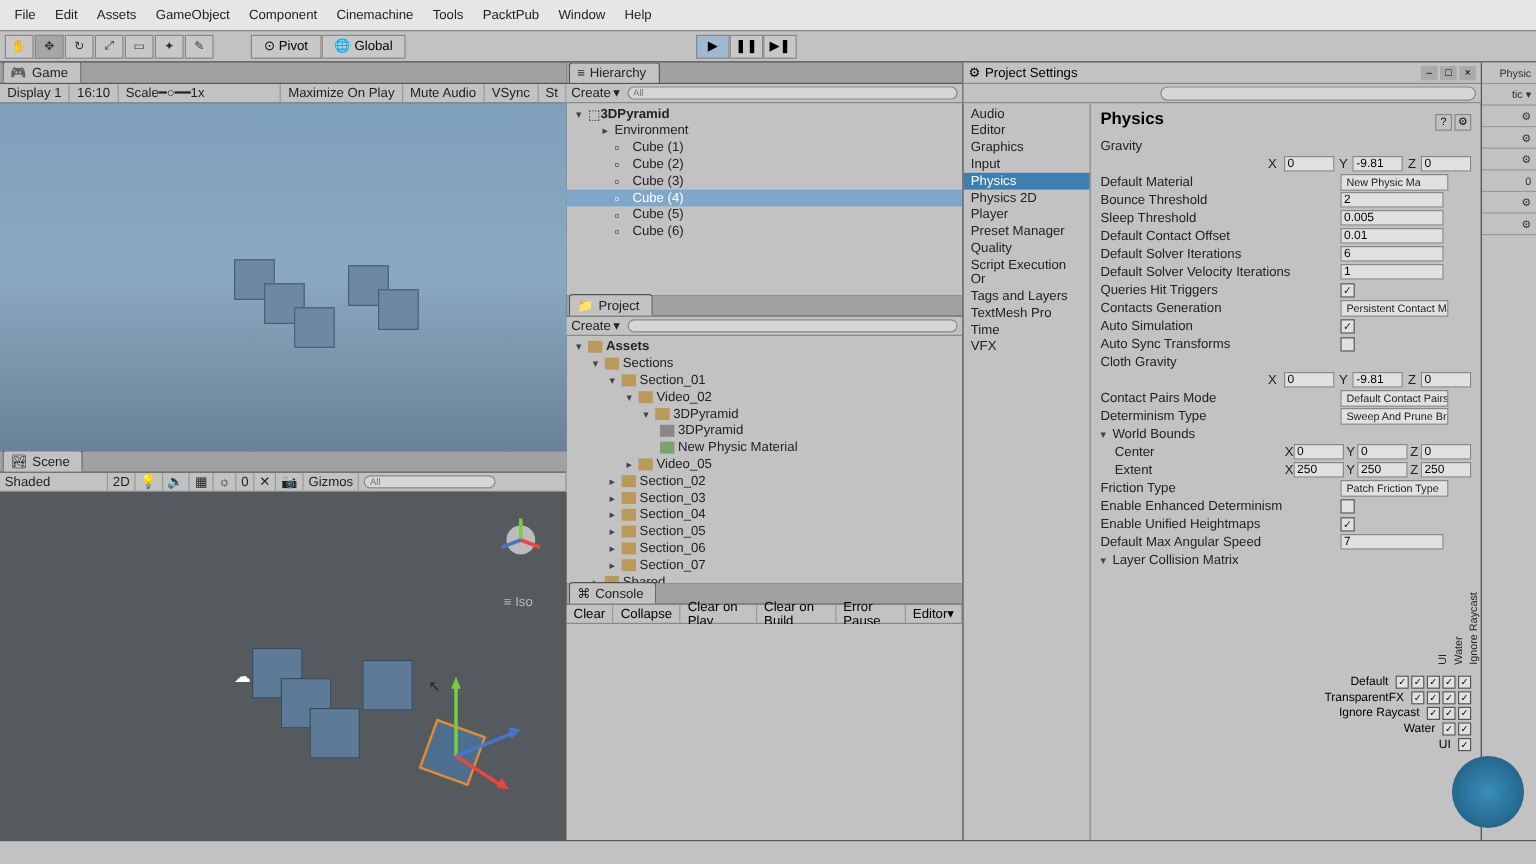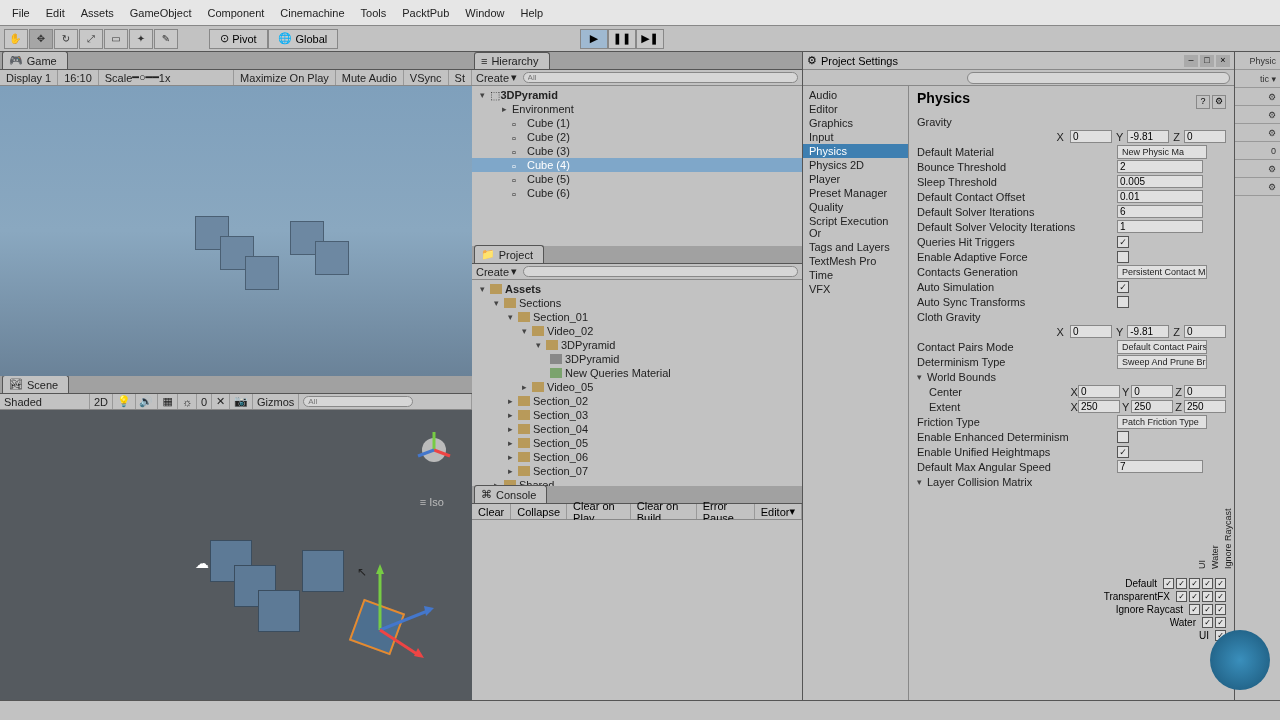--- a/index.html
+++ b/index.html
@@ -308,21 +308,21 @@
             <span class="foldout">▾</span>
             <span class="folder-ico"></span>
             <span>3DPyramid</span>
           </div>
         <div class="proj-row" style="padding-left:78px">
             <span class="file-ico"></span>
             <span>3DPyramid</span>
           </div>
         <div class="proj-row" style="padding-left:78px">
             <span class="file-ico" style="background:#7ba36d"></span>
-            <span>New Queries Material</span>
+            <span>New Physic Material</span>
           </div>
         <div class="proj-row" style="padding-left:50px">
             <span class="foldout">▸</span>
             <span class="folder-ico"></span>
             <span>Video_05</span>
           </div>
         <div class="proj-row" style="padding-left:36px">
             <span class="foldout">▸</span>
             <span class="folder-ico"></span>
             <span>Section_02</span>
@@ -451,24 +451,20 @@
           </div>
         <div class="ps-row">
             <div class="ps-label">Default Solver Velocity Iterations</div>
             <input class="ps-input wide" value="1" style="">
           </div>
         <div class="ps-row">
             <div class="ps-label">Queries Hit Triggers</div>
             <div class="ps-check">✓</div>
           </div>
         <div class="ps-row">
-            <div class="ps-label">Enable Adaptive Force</div>
-            <div class="ps-check"></div>
-          </div>
-        <div class="ps-row">
             <div class="ps-label">Contacts Generation</div>
             <div class="dropdown-btn">Persistent Contact Ma</div>
           </div>
         <div class="ps-row">
             <div class="ps-label">Auto Simulation</div>
             <div class="ps-check">✓</div>
           </div>
         <div class="ps-row">
             <div class="ps-label">Auto Sync Transforms</div>
             <div class="ps-check"></div>

